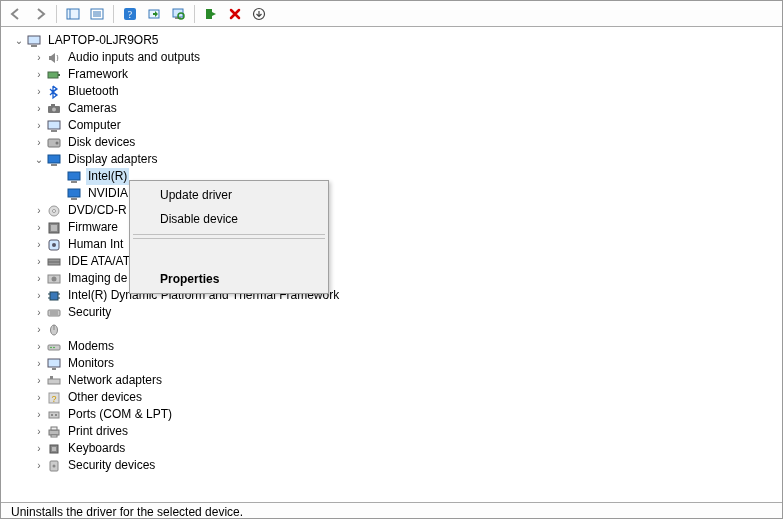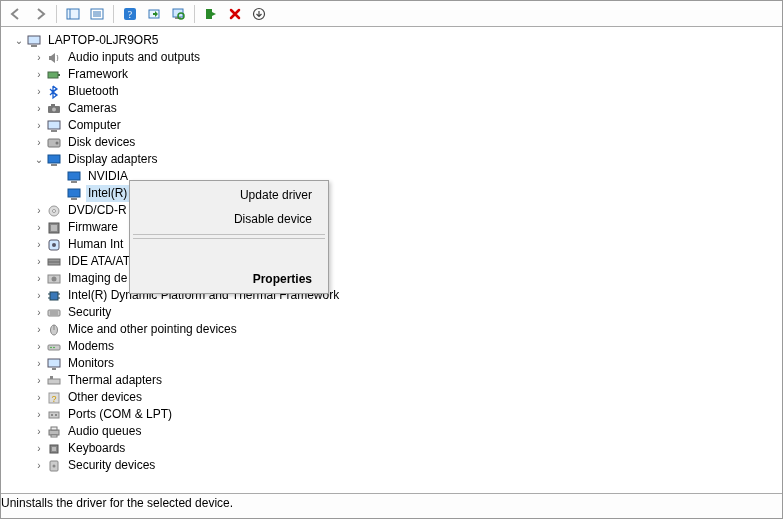--- a/index.html
+++ b/index.html
@@ -87,21 +87,20 @@
   .indent2 { padding-left: 28px; }
   .indent3 { padding-left: 48px; }
   .context-menu {
     position: absolute;
     background: #f0f0f0;
     border: 1px solid #a0a0a0;
     box-shadow: 2px 2px 4px rgba(0,0,0,0.2);
     padding: 2px;
     min-width: 200px;
     z-index: 10;
-    text-align: right;
   }
   .menu-item {
     padding: 5px 14px 5px 28px;
     font-size: 12px;
     cursor: default;
   }
   .menu-item.hovered {
     background: #bfdfff;
   }
   .menu-item.highlight-box {
@@ -112,24 +111,24 @@
   .menu-sep {
     height: 1px;
     background: #c0c0c0;
     margin: 3px 1px;
   }
   .statusbar {
     position: absolute;
     bottom: 0;
     left: 0;
     right: 0;
-    height: 25px;
+    height: 16px;
     border-top: 1px solid #aaa;
     background: #fdfdfd;
-    padding: 2px 0;
+    padding: 2px 10px;
     font-size: 12px;
     line-height: 15px;
   }
   svg { display: block; }
 </style>
 </head>
 <body>
 
 <div class="toolbar">
   <div class="tbtn">
@@ -272,39 +271,39 @@
       <div class="node indent2">
     <span class="chev">⌄</span>
     <span class="ico">
           <svg width="16" height="16" viewBox="0 0 16 16">
             <rect x="2" y="3" width="12" height="8" fill="#2a7ad4" stroke="#15508f"></rect>
             <rect x="5" y="12" width="6" height="2" fill="#888"></rect>
           </svg>
         </span>
     <span class="lbl">Display adapters</span>
   </div>
+      <div class="node indent3 selected">
+    <span class="chev blank">·</span>
+    <span class="ico">
+          <svg width="16" height="16" viewBox="0 0 16 16">
+            <rect x="2" y="3" width="12" height="8" fill="#2a7ad4" stroke="#15508f"></rect>
+            <rect x="5" y="12" width="6" height="2" fill="#888"></rect>
+          </svg>
+        </span>
+    <span class="lbl">Intel(R)</span>
+  </div>
       <div class="node indent3">
     <span class="chev blank">·</span>
     <span class="ico">
           <svg width="16" height="16" viewBox="0 0 16 16">
             <rect x="2" y="3" width="12" height="8" fill="#2a7ad4" stroke="#15508f"></rect>
             <rect x="5" y="12" width="6" height="2" fill="#888"></rect>
           </svg>
         </span>
     <span class="lbl">NVIDIA</span>
-  </div>
-      <div class="node indent3 selected">
-    <span class="chev blank">·</span>
-    <span class="ico">
-          <svg width="16" height="16" viewBox="0 0 16 16">
-            <rect x="2" y="3" width="12" height="8" fill="#2a7ad4" stroke="#15508f"></rect>
-            <rect x="5" y="12" width="6" height="2" fill="#888"></rect>
-          </svg>
-        </span>
-    <span class="lbl">Intel(R)</span>
   </div>
       <div class="node indent2">
     <span class="chev">›</span>
     <span class="ico">
           <svg width="16" height="16" viewBox="0 0 16 16">
             <circle cx="8" cy="8" r="5" fill="#ddd" stroke="#999"></circle>
             <circle cx="8" cy="8" r="1.5" fill="#fff" stroke="#999"></circle>
           </svg>
         </span>
     <span class="lbl">DVD/CD-R</span>
@@ -374,21 +373,20 @@
     <span class="lbl">Security</span>
   </div>
       <div class="node indent2">
     <span class="chev">›</span>
     <span class="ico">
           <svg width="16" height="16" viewBox="0 0 16 16">
             <ellipse cx="8" cy="8" rx="3.5" ry="5" fill="#ccc" stroke="#888"></ellipse>
             <line x1="8" y1="3" x2="8" y2="8" stroke="#888"></line>
           </svg>
         </span>
-    <span class="lbl">Mice and other pointing devices</span>
   </div>
       <div class="node indent2">
     <span class="chev">›</span>
     <span class="ico">
           <svg width="16" height="16" viewBox="0 0 16 16">
             <rect x="2" y="6" width="12" height="5" rx="1" fill="#ccc" stroke="#888"></rect>
             <circle cx="5" cy="8.5" r="0.8" fill="#3a3"></circle>
             <circle cx="8" cy="8.5" r="0.8" fill="#3a3"></circle>
           </svg>
         </span>
@@ -406,21 +404,21 @@
   </div>
       <div class="node indent2">
     <span class="chev">›</span>
     <span class="ico">
           <svg width="16" height="16" viewBox="0 0 16 16">
             <rect x="2" y="6" width="12" height="5" fill="#ccc" stroke="#888"></rect>
             <rect x="4" y="3" width="3" height="3" fill="#888"></rect>
             <line x1="5.5" y1="6" x2="5.5" y2="3" stroke="#888"></line>
           </svg>
         </span>
-    <span class="lbl">Thermal adapters</span>
+    <span class="lbl">Network adapters</span>
   </div>
       <div class="node indent2">
     <span class="chev">›</span>
     <span class="ico">
           <svg width="16" height="16" viewBox="0 0 16 16">
             <rect x="3" y="3" width="10" height="10" fill="#ddd" stroke="#999"></rect>
             <text x="8" y="12" font-size="9" text-anchor="middle" fill="#c90">?</text>
           </svg>
         </span>
     <span class="lbl">Other devices</span>
@@ -438,21 +436,21 @@
   </div>
       <div class="node indent2">
     <span class="chev">›</span>
     <span class="ico">
           <svg width="16" height="16" viewBox="0 0 16 16">
             <rect x="3" y="6" width="10" height="5" fill="#bbb" stroke="#777"></rect>
             <rect x="5" y="3" width="6" height="3" fill="#eee" stroke="#777"></rect>
             <rect x="5" y="11" width="6" height="2" fill="#eee" stroke="#777"></rect>
           </svg>
         </span>
-    <span class="lbl">Audio queues</span>
+    <span class="lbl">Print drives</span>
   </div>
       <div class="node indent2">
     <span class="chev">›</span>
     <span class="ico">
           <svg width="16" height="16" viewBox="0 0 16 16">
             <rect x="4" y="4" width="8" height="8" fill="#888" stroke="#555"></rect>
             <rect x="6" y="6" width="4" height="4" fill="#bbb"></rect>
           </svg>
         </span>
     <span class="lbl">Keyboards</span>

